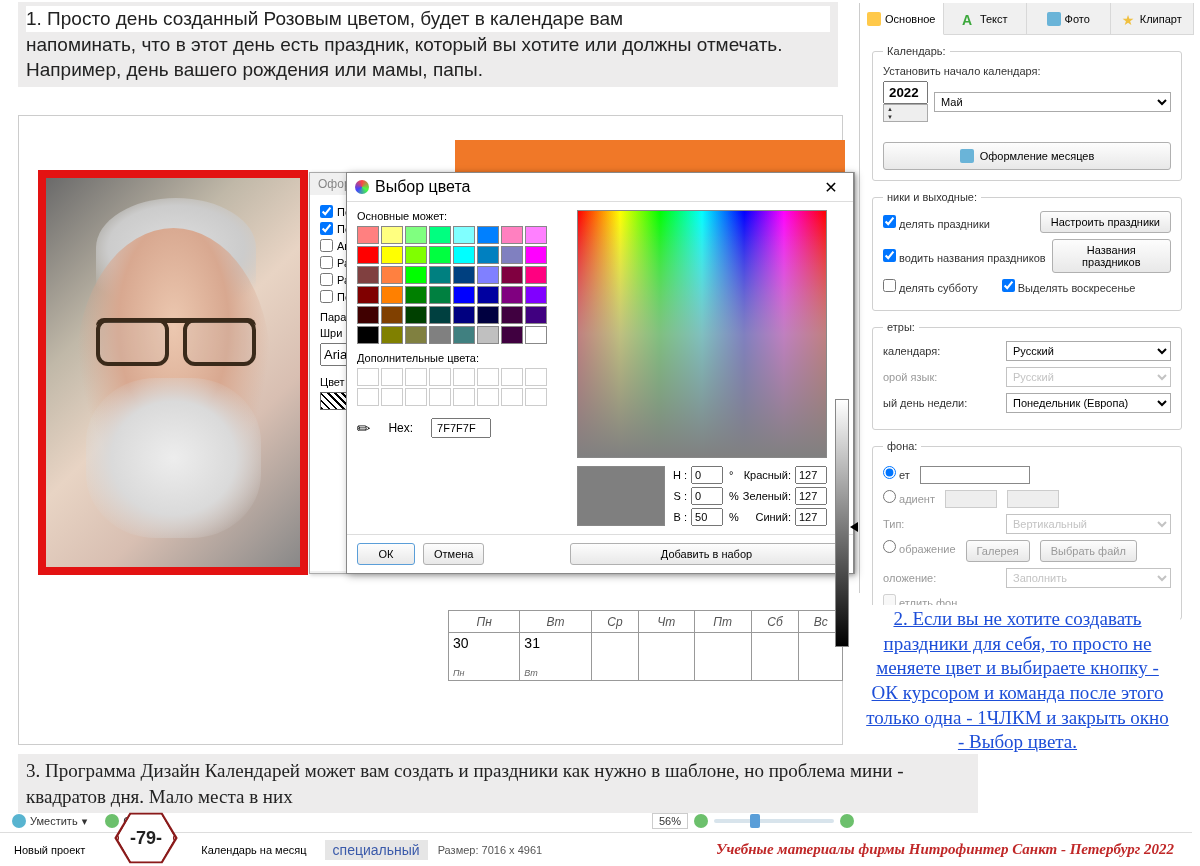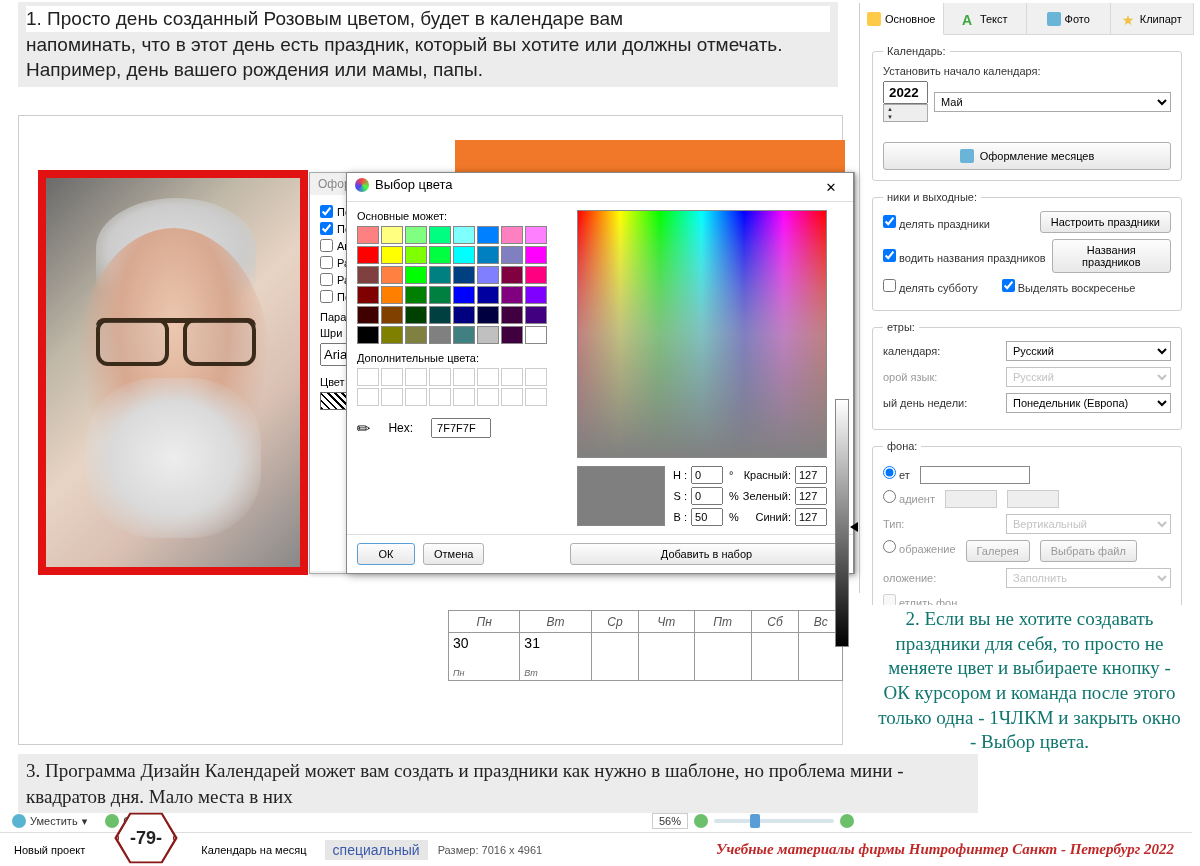--- a/index.html
+++ b/index.html
@@ -3,21 +3,21 @@
 <meta charset="utf-8">
 <style>
 * { box-sizing: border-box; margin: 0; padding: 0; font-family: Arial, sans-serif; }
 body { width: 1200px; height: 866px; background: #fff; position: relative; overflow: hidden; font-size: 12px; }
 
 .instruction-top { position: absolute; top: 2px; left: 18px; width: 820px; font-size: 19px; font-family: Georgia, serif; color: #222; background: #edecec; padding: 4px 8px; line-height: 1.35; }
 .instruction-top .first-line { background: #fff; display: block; }
 
 .instruction-bottom-left { position: absolute; top: 754px; left: 18px; width: 960px; font-size: 19px; font-family: Georgia, serif; color: #222; background: #edecec; padding: 4px 8px; line-height: 1.35; }
 
-.instruction-right { position: absolute; top: 605px; right: 8px; width: 325px; font-size: 19px; font-family: Georgia, serif; color: #0f766e; background: #fff; padding: 2px 6px; line-height: 1.3; text-align: center; }
+.instruction-right { position: absolute; top: 605px; right: 20px; width: 325px; font-size: 19px; font-family: Georgia, serif; color: #1d4ed8; background: #fff; padding: 2px 6px; line-height: 1.3; text-align: center; text-decoration: underline; }
 
 .photo-frame { position: absolute; top: 170px; left: 38px; width: 270px; height: 405px; background: #e31212; padding: 8px; }
 .photo-inner { width: 100%; height: 100%; background: linear-gradient(135deg, #6a6a6a 0%, #c0b8a8 30%, #e8d4c4 50%, #d8bfb2 70%, #888 100%); position: relative; }
 .photo-face { position: absolute; top: 50px; left: 30px; width: 195px; height: 280px; background: radial-gradient(ellipse at 50% 35%, #ecc8b0 0%, #d8a890 40%, transparent 70%); border-radius: 50% 50% 40% 40%; }
 .photo-beard { position: absolute; top: 200px; left: 40px; width: 175px; height: 160px; background: radial-gradient(ellipse, #ededed 0%, #dadada 50%, transparent 80%); border-radius: 40%; }
 .photo-hair { position: absolute; top: 20px; left: 50px; width: 160px; height: 100px; background: radial-gradient(ellipse, #ddd 0%, #ccc 60%, transparent 90%); border-radius: 50% 50% 0 0; }
 .photo-glasses { position: absolute; top: 140px; left: 50px; width: 160px; height: 45px; border-top: 5px solid #3a2a1a; border-radius: 8px; }
 .photo-glasses::before, .photo-glasses::after { content:''; position: absolute; width: 65px; height: 40px; border: 4px solid #3a2a1a; border-radius: 12px; top: -5px; background: rgba(200,200,200,0.15); }
 .photo-glasses::before { left: 0; }
 .photo-glasses::after { right: 0; }
@@ -57,21 +57,21 @@
 .spinner input { width: 45px; text-align: left; padding: 2px 4px; }
 .spinner-btns { display: flex; flex-direction: column; border: 1px solid #aaa; }
 .spinner-btns span { font-size: 6px; padding: 0 3px; cursor: pointer; line-height: 8px; background: #eee; }
 
 .dim { color: #999; }
 .color-box { width: 110px; height: 18px; border: 1px solid #888; background: #fff; }
 .radio-row { display: flex; gap: 10px; margin: 6px 0; }
 
 
 .dialog { position: absolute; top: 172px; left: 346px; width: 508px; background: #fff; border: 1px solid #888; box-shadow: 2px 2px 8px rgba(0,0,0,0.3); }
-.dialog-title { display: flex; align-items: flex-start; justify-content: space-between; padding: 4px 8px; border-bottom: 1px solid #ddd; font-size: 13px; }
+.dialog-title { display: flex; align-items: center; justify-content: space-between; padding: 4px 8px; border-bottom: 1px solid #ddd; font-size: 16px; }
 .dialog-title .left { display: flex; align-items: center; gap: 6px; }
 .dialog-close { width: 28px; height: 20px; display: flex; align-items: center; justify-content: center; cursor: pointer; }
 .dialog-body { padding: 8px 10px; display: flex; gap: 10px; }
 .cp-left { width: 210px; }
 .cp-right { flex: 1; }
 .cp-label { font-size: 11px; margin-bottom: 4px; }
 .swatches { display: grid; grid-template-columns: repeat(8, 22px); gap: 2px; margin-bottom: 8px; }
 .swatch { width: 22px; height: 18px; border: 1px solid #888; cursor: pointer; }
 .swatches-custom { display: grid; grid-template-columns: repeat(8, 22px); gap: 2px; margin-bottom: 10px; }
 .swatch-empty { width: 22px; height: 18px; border: 1px solid #ccc; background: #fff; }

